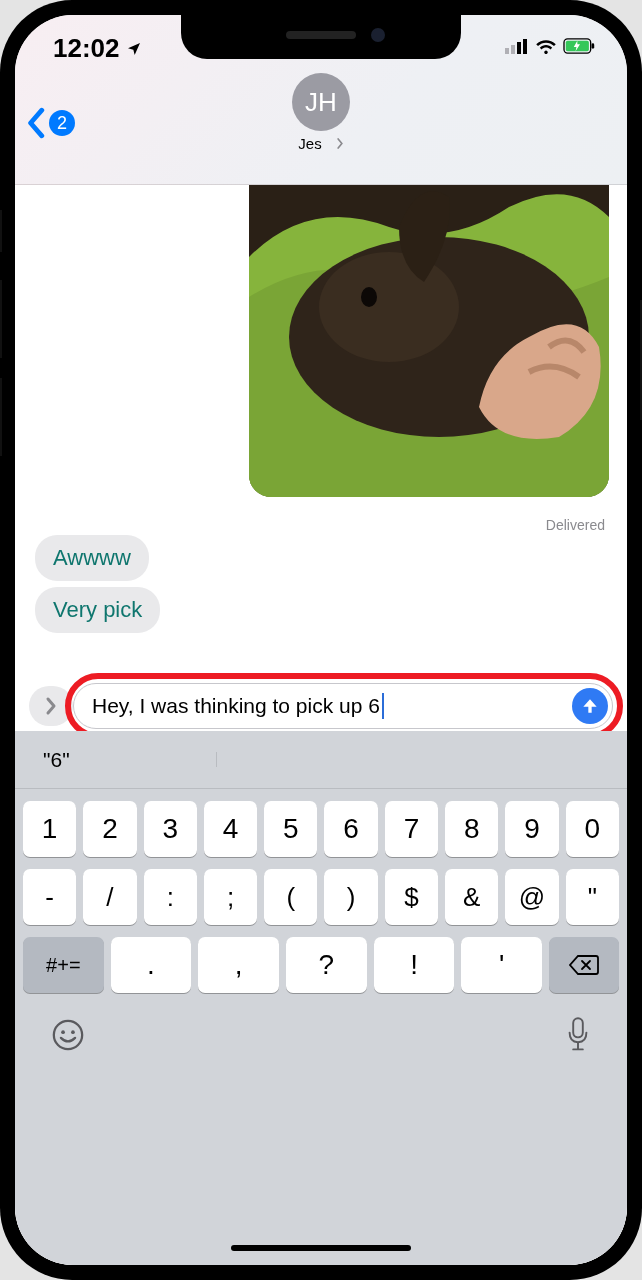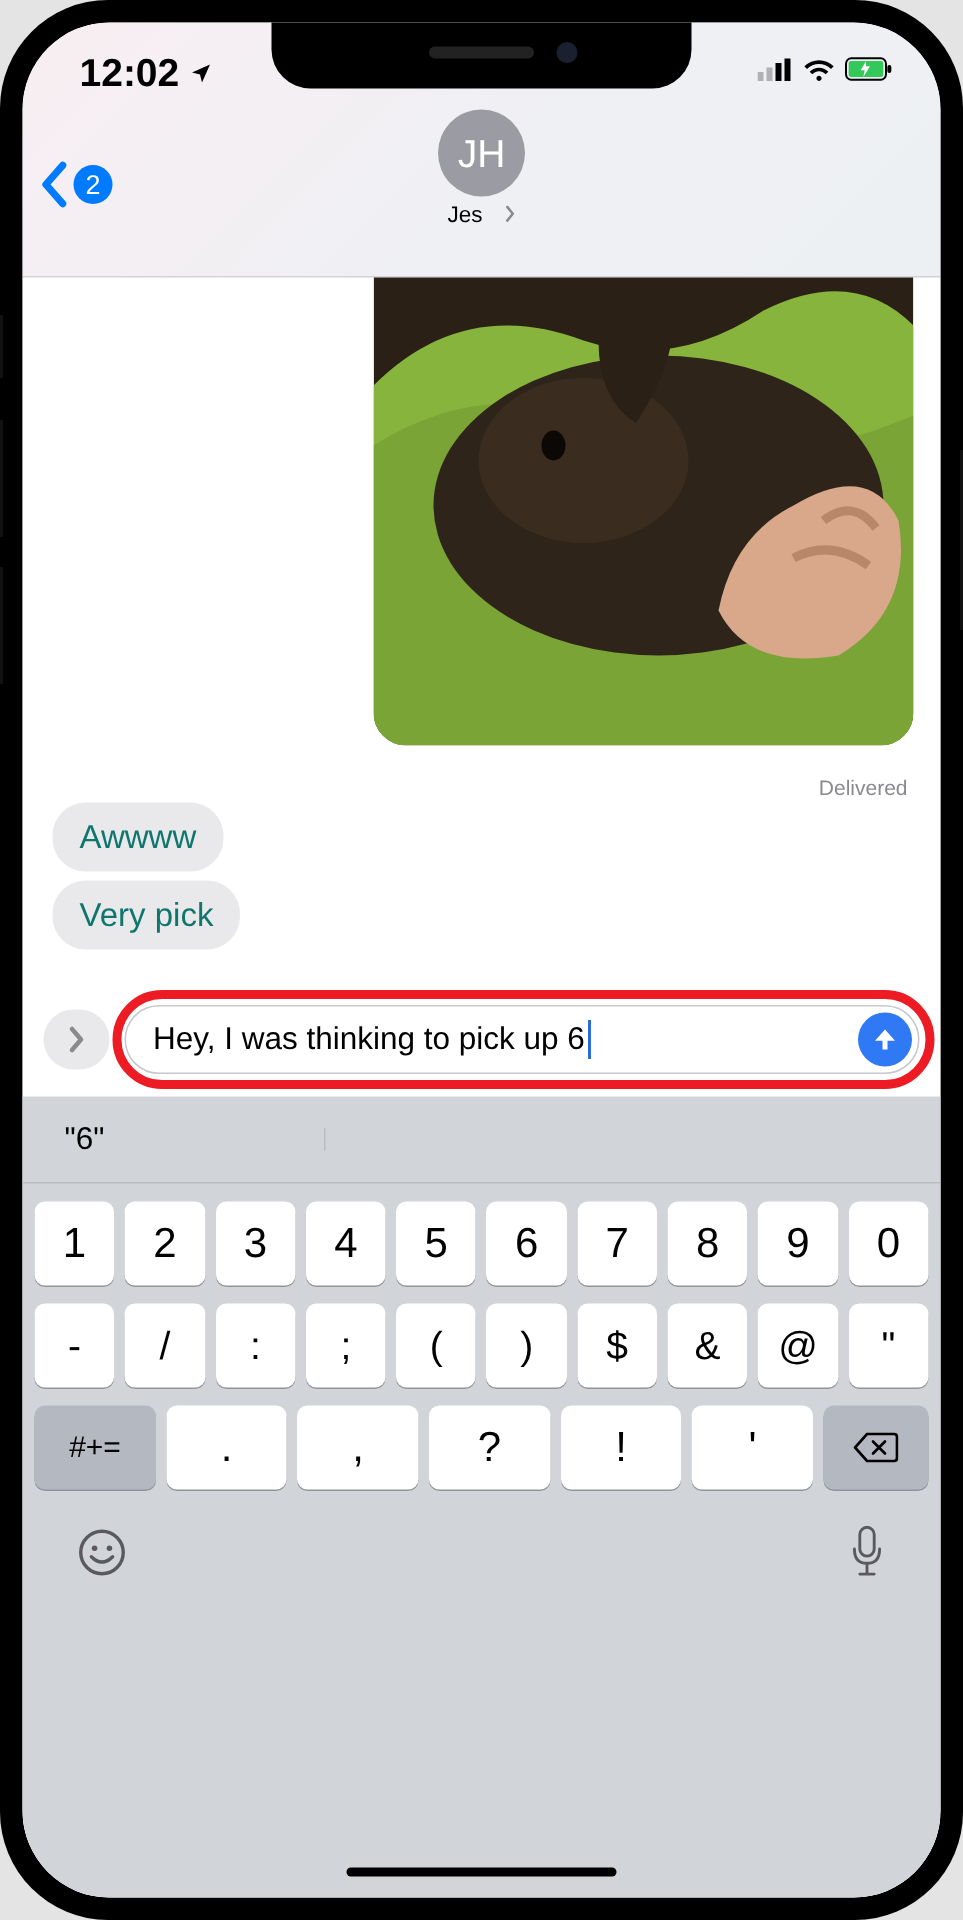--- a/index.html
+++ b/index.html
@@ -73,22 +73,22 @@
   }
   .bubble-in {
     position:absolute; left:20px; background:#e9e9eb; color:#0f766e;
     padding:10px 18px; font-size:22px; border-radius:22px;
   }
   .bubble1 { top:350px; }
   .bubble2 { top:402px; }
 
   
   .compose-row {
-    position:absolute; left:14px; right:14px; top:475px; height:66px;
-    display:flex; align-items:center; gap:10px;
+    position:absolute; left:14px; right:14px; top:488px; height:66px;
+    display:flex; align-items:center; 
   }
   .apps-btn {
     width:44px; height:40px; background:#e9e9eb; border-radius:20px;
     display:flex; align-items:center; justify-content:center; color:#8a8a8e;
   }
   .compose-wrap { position:relative; flex:1; }
   .highlight-ring {
     position:absolute; inset:-10px -10px -10px -8px; border:6px solid #ed1c24; border-radius:34px;
     pointer-events:none;
   }

